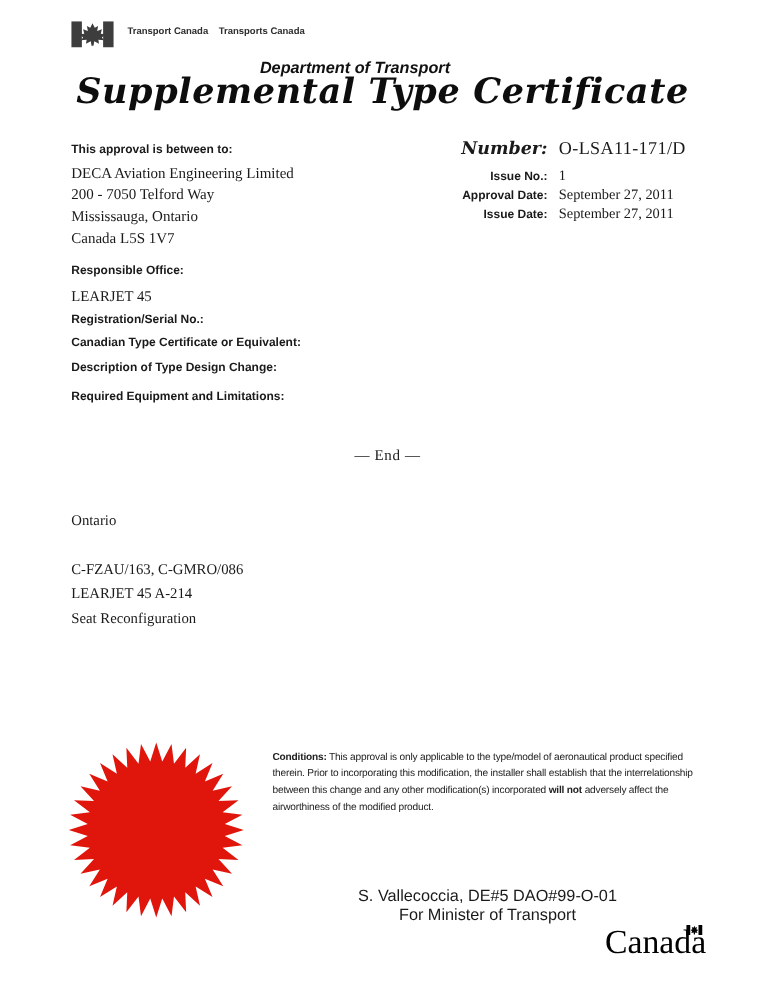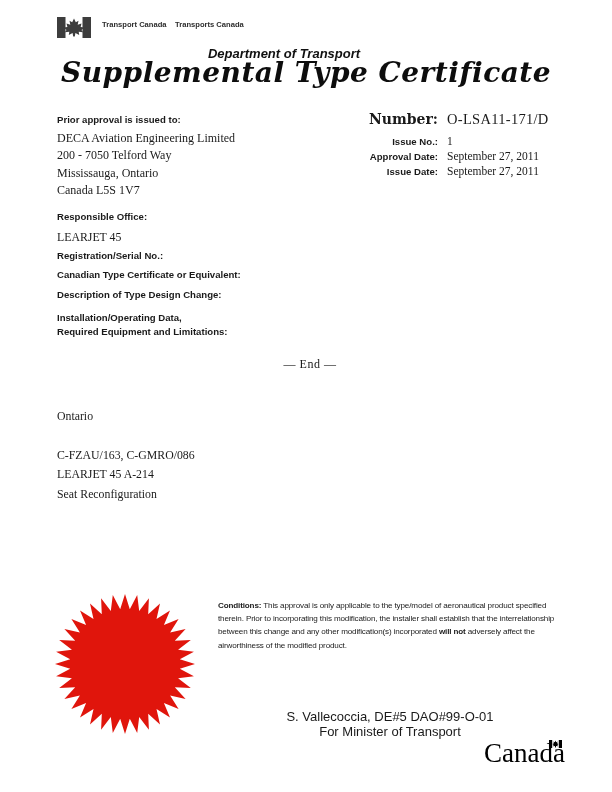--- a/index.html
+++ b/index.html
@@ -19,21 +19,21 @@
   
   .issued{position:absolute;left:57px;top:114px;width:270px;}
   .issued-label{font-size:9.6px;font-weight:bold;}
   .issued-name,.issued-addr{font-family:"Liberation Serif",serif;font-size:12px;line-height:17.4px;}
   .issued-name{margin-top:5px;}
   
   .meta{position:absolute;left:322px;top:111px;width:245px;}
   .meta-row{display:flex;align-items:baseline;margin-bottom:3.2px;}
   .meta-label{width:116px;text-align:right;font-size:9.6px;font-weight:bold;flex:0 0 116px;}
   .meta-number-label{width:116px;text-align:right;flex:0 0 116px;
-    font-family:"DejaVu Serif",serif;font-weight:bold;font-size:14px;}
+    font-family:"DejaVu Serif",serif;font-style:italic;font-weight:bold;font-size:14px;}
   .meta-value{margin-left:9px;font-family:"Liberation Serif",serif;font-size:11.5px;white-space:nowrap;}
   .meta-number-value{margin-left:9px;font-family:"Liberation Serif",serif;font-size:14.5px;letter-spacing:.3px;white-space:nowrap;}
   .meta-row.number{margin-bottom:7px;}
   
   .details{position:absolute;left:57px;top:211px;width:480px;}
   .detail-row{display:flex;align-items:baseline;height:19.4px;flex-direction:column;}
   .detail-label{flex:0 0 198px;font-size:9.6px;font-weight:bold;}
   .detail-value{font-family:"Liberation Serif",serif;font-size:11.8px;}
   .install-label{position:absolute;left:57px;top:311px;font-size:9.6px;font-weight:bold;line-height:13.5px;}
   .end-marker{position:absolute;left:0;top:357px;width:620px;text-align:center;
@@ -62,21 +62,21 @@
     <path fill="#3d3d3d" d="M17 1.5 L18.8 5.2 L21.5 3.8 L20.7 7.8 L24.5 6.4 L23.6 9.9 L27.3 10.4 L24.5 12.9 L26.2 15.2 L21.7 14.7 L22.2 17.9 L18.4 15.9 L17.8 19.6 L16.2 19.6 L15.6 15.9 L11.8 17.9 L12.3 14.7 L7.8 15.2 L9.5 12.9 L6.7 10.4 L10.4 9.9 L9.5 6.4 L13.3 7.8 L12.5 3.8 L15.2 5.2 Z"></path>
   </svg>
   <span class="gov-en">Transport Canada</span>
   <span class="gov-fr">Transports Canada</span>
 </div>
 
 <div class="dept-line">Department of Transport</div>
 <div class="doc-title">Supplemental Type Certificate</div>
 
 <div class="issued">
-  <div class="issued-label">Prior approval is issued to:</div>
+  <div class="issued-label">This approval is between to:</div>
   <div class="issued-name">DECA Aviation Engineering Limited</div>
   <div class="issued-addr">200 - 7050 Telford Way</div>
   <div class="issued-addr">Mississauga, Ontario</div>
   <div class="issued-addr">Canada L5S 1V7</div>
 </div>
 
 <div class="meta">
   <div class="meta-row number">
     <span class="meta-number-label">Number:</span>
     <span class="meta-number-value">O-LSA11-171/D</span>
@@ -111,21 +111,20 @@
     <span class="detail-label">Canadian Type Certificate or Equivalent:</span>
     <span class="detail-value">LEARJET 45 A-214</span>
   </div>
   <div class="detail-row">
     <span class="detail-label">Description of Type Design Change:</span>
     <span class="detail-value">Seat Reconfiguration</span>
   </div>
 </div>
 
 <div class="install-label">
-  <div>Installation/Operating Data,</div>
   <div>Required Equipment and Limitations:</div>
 </div>
 
 <div class="end-marker">—  End  —</div>
 
 <svg class="seal" width="142" height="142" viewBox="0 0 142 142">
   <polygon points="71.0,1.0 75.8,16.2 83.2,2.1 85.2,17.9 94.9,5.2 94.2,21.2 106.0,10.4 102.5,25.9 116.0,17.4 109.9,32.1 124.6,26.0 116.1,39.5 131.6,36.0 120.8,47.8 136.8,47.1 124.1,56.8 139.9,58.8 125.8,66.2 141.0,71.0 125.8,75.8 139.9,83.2 124.1,85.2 136.8,94.9 120.8,94.2 131.6,106.0 116.1,102.5 124.6,116.0 109.9,109.9 116.0,124.6 102.5,116.1 106.0,131.6 94.2,120.8 94.9,136.8 85.2,124.1 83.2,139.9 75.8,125.8 71.0,141.0 66.2,125.8 58.8,139.9 56.8,124.1 47.1,136.8 47.8,120.8 36.0,131.6 39.5,116.1 26.0,124.6 32.1,109.9 17.4,116.0 25.9,102.5 10.4,106.0 21.2,94.2 5.2,94.9 17.9,85.2 2.1,83.2 16.2,75.8 1.0,71.0 16.2,66.2 2.1,58.8 17.9,56.8 5.2,47.1 21.2,47.8 10.4,36.0 25.9,39.5 17.4,26.0 32.1,32.1 26.0,17.4 39.5,25.9 36.0,10.4 47.8,21.2 47.1,5.2 56.8,17.9 58.8,2.1 66.2,16.2" fill="#e0150c"></polygon>
 </svg>
 
 <p class="conditions"><b>Conditions:</b><span> This approval is only applicable to the type/model of aeronautical product specified therein. Prior to incorporating this modification, the installer shall establish that the interrelationship between this change and any other modification(s) incorporated </span><b>will not</b><span> adversely affect the airworthiness of the modified product.</span></p>

